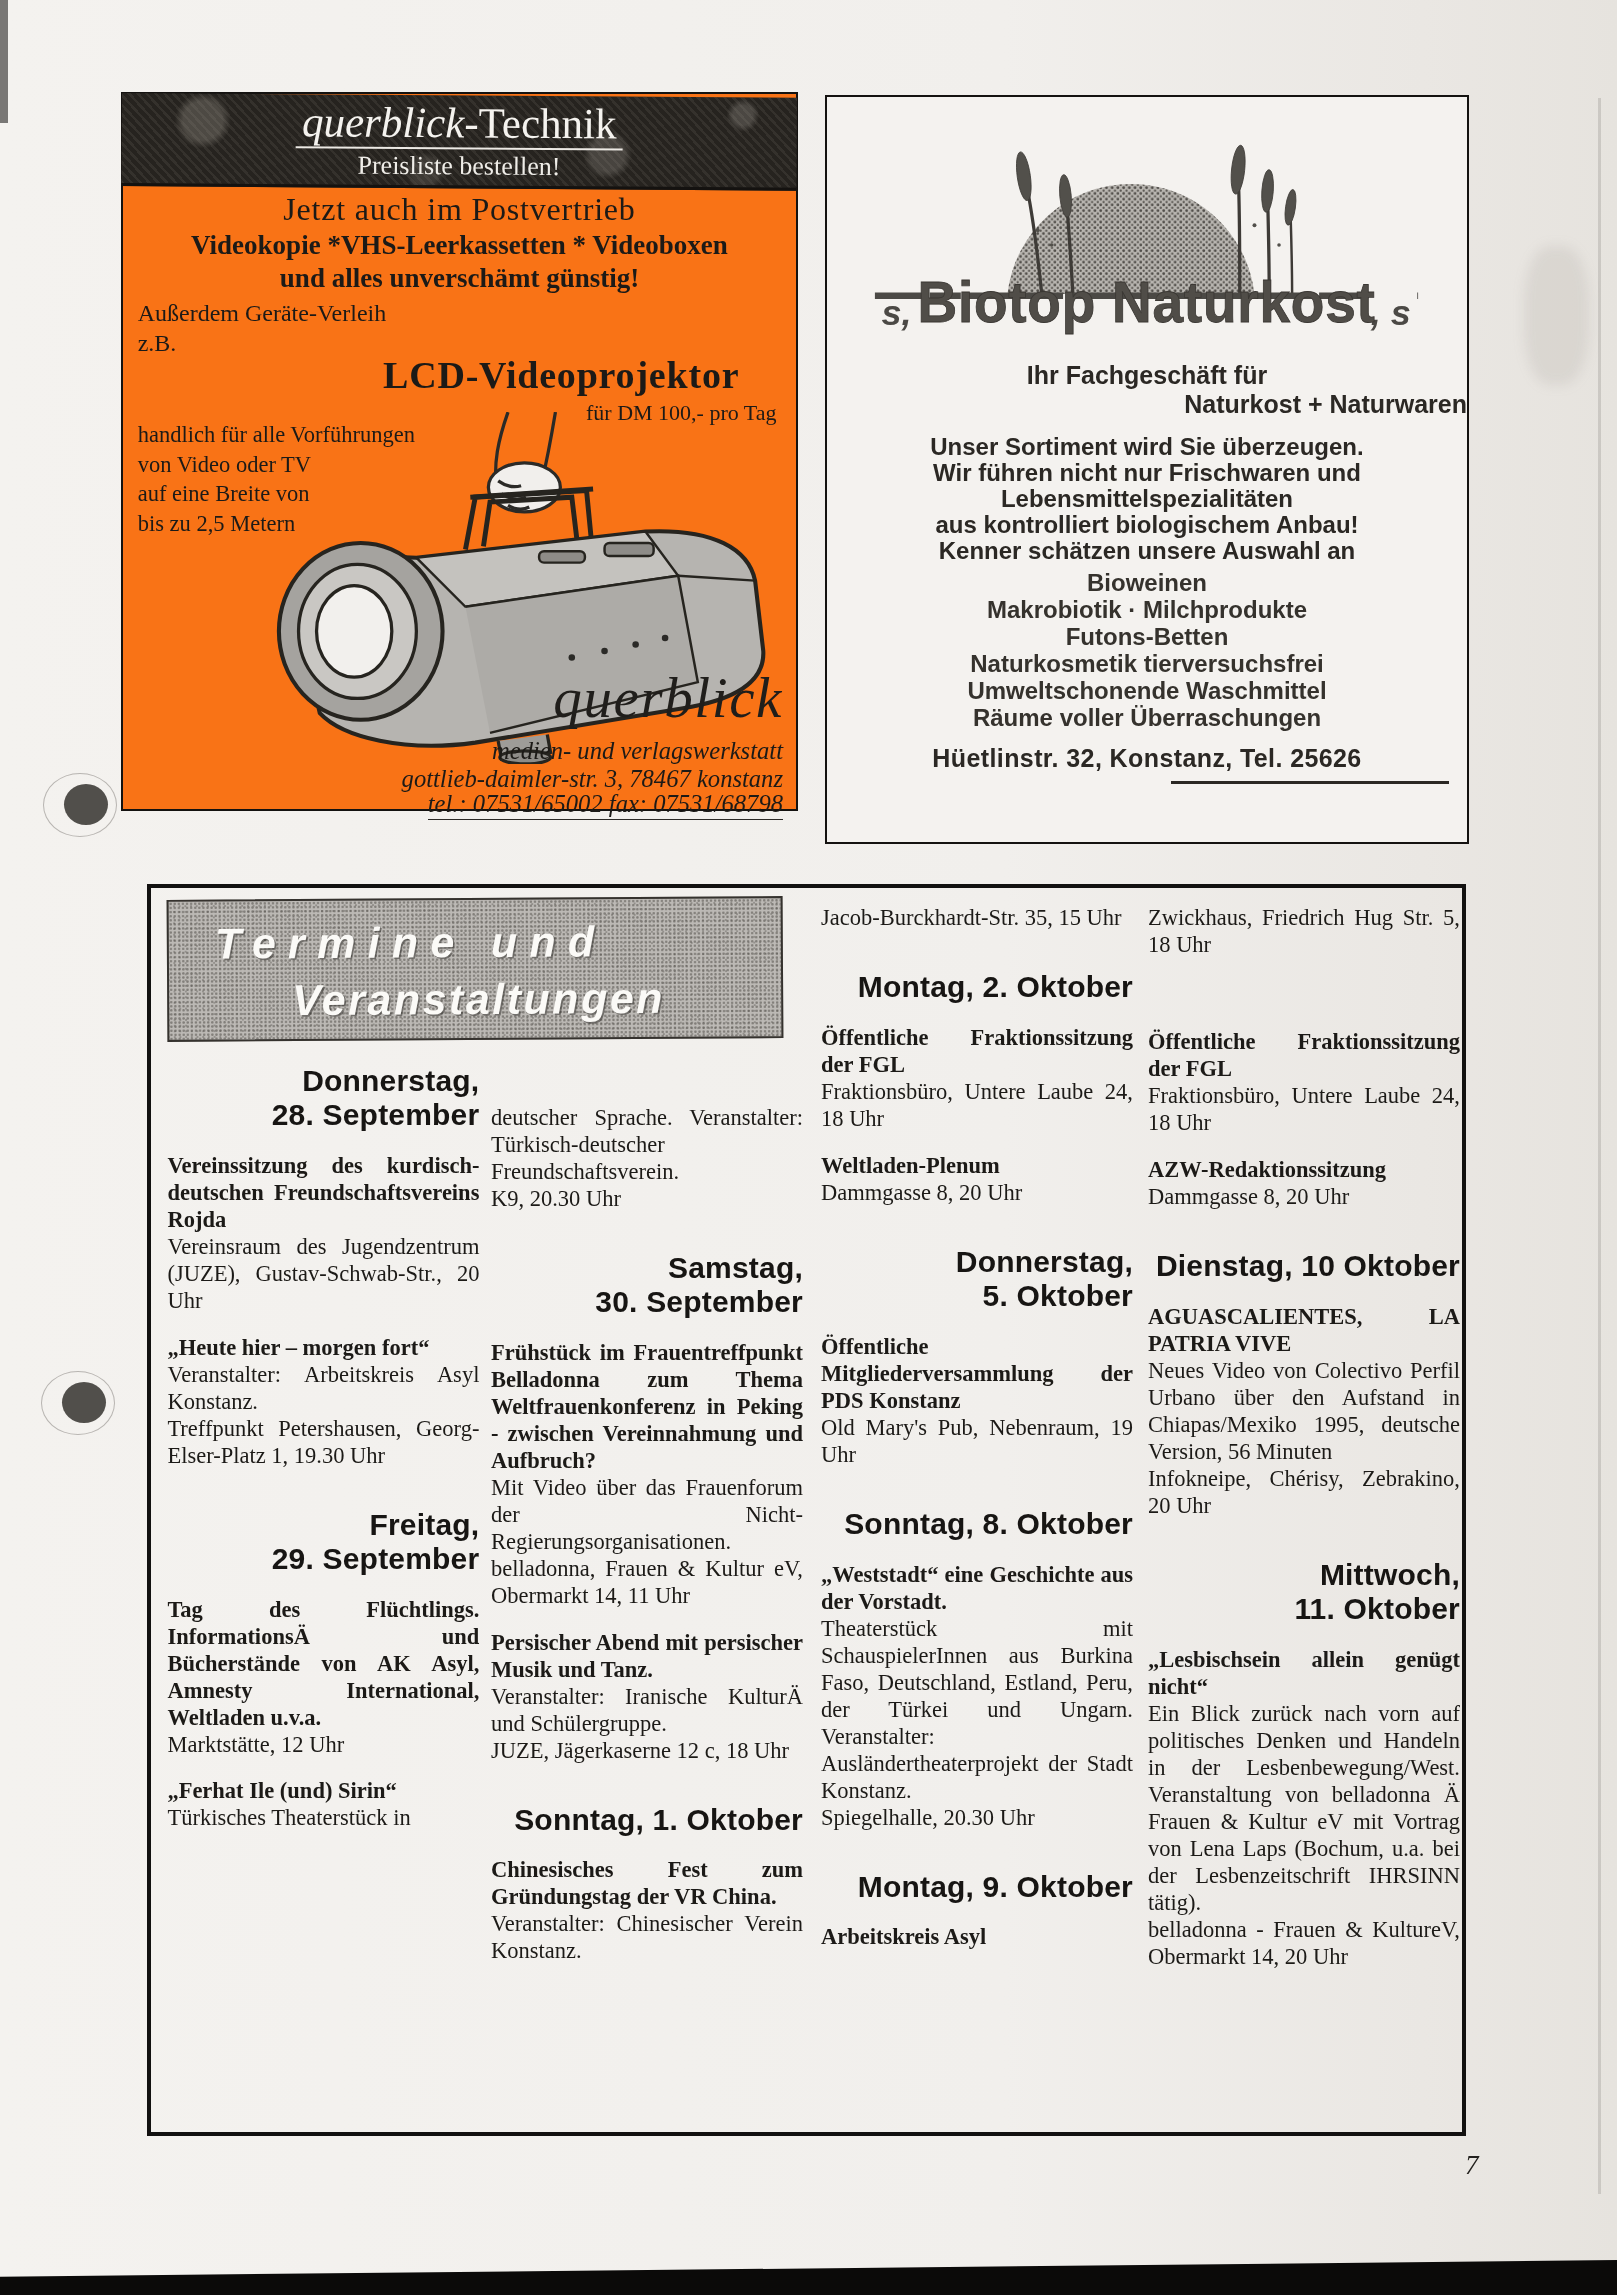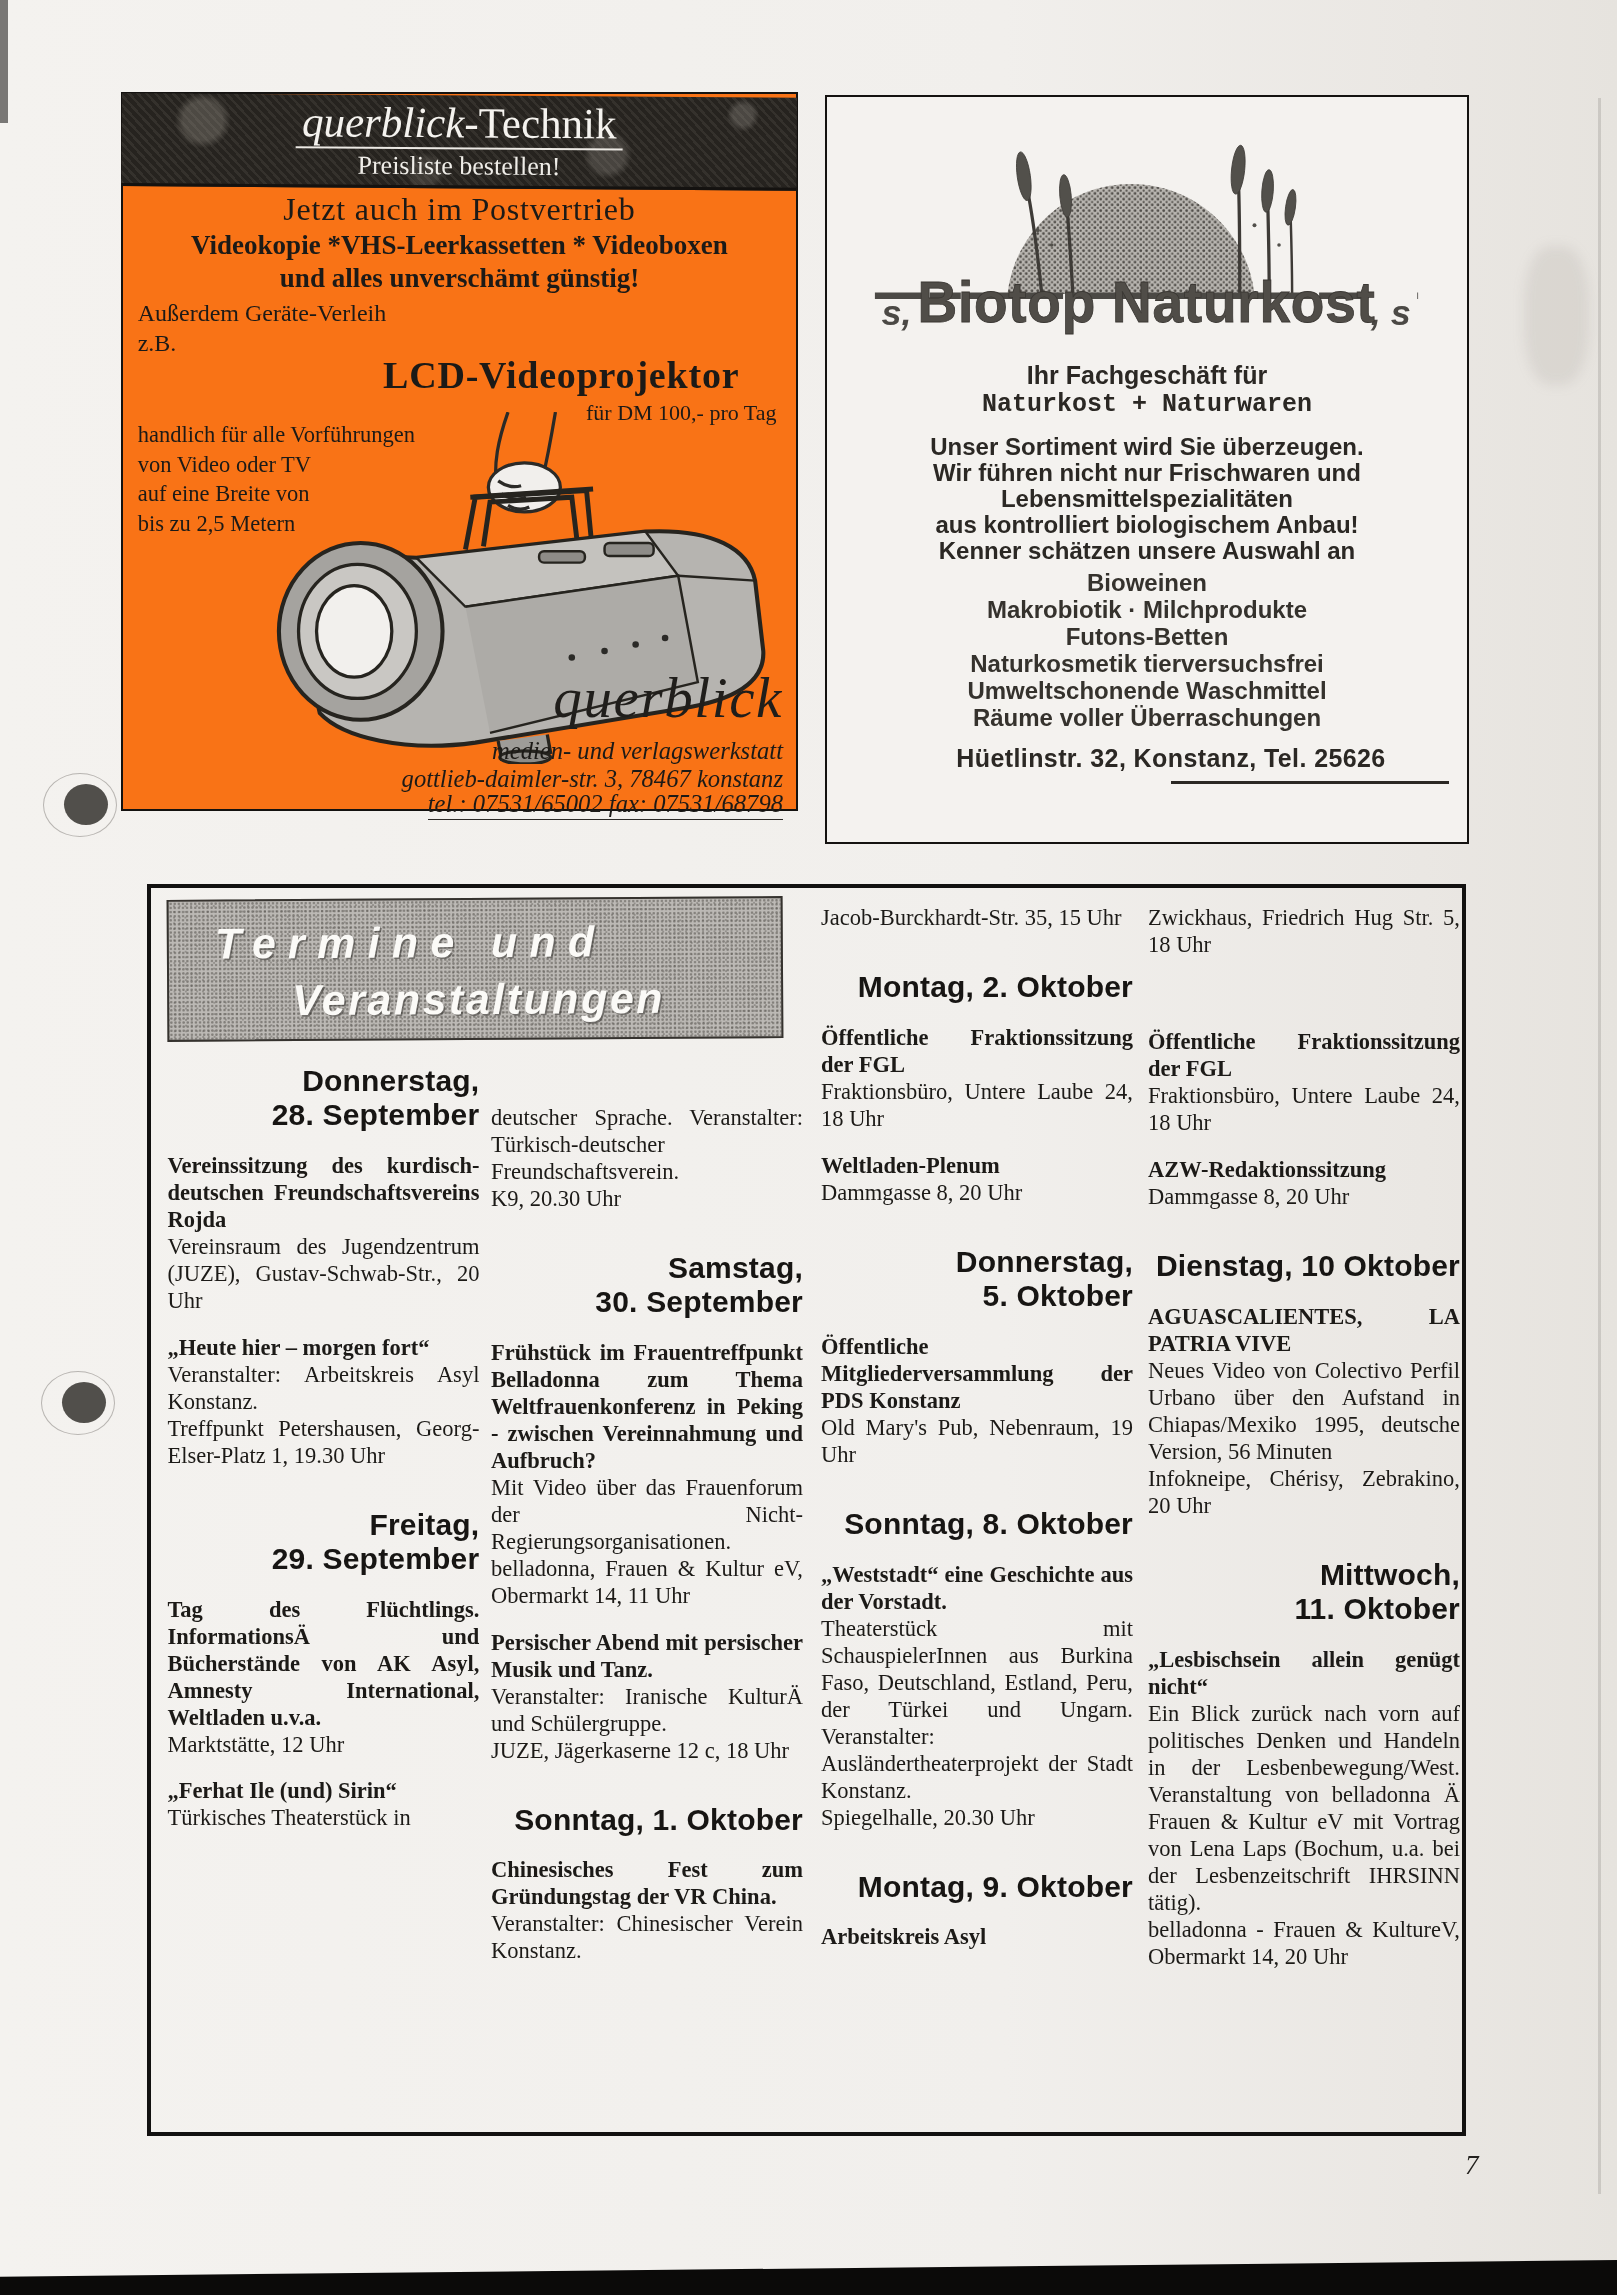--- a/index.html
+++ b/index.html
@@ -43,24 +43,24 @@
   .ql-illustration{left:97px;top:318px;width:558px;height:352px;}
   .ql-logo{right:13px;top:571px;font-size:57px;font-style:italic;letter-spacing:1.6px;color:#201e1b;}
   .ql-werkstatt{right:13px;top:643px;font-size:24.6px;font-style:italic;}
   .ql-address{right:13px;top:671px;font-size:24.6px;font-style:italic;}
   .ql-contact{right:13px;top:696px;font-size:24.6px;font-style:italic;border-bottom:1.6px solid #2a2825;padding-bottom:0.8px;}
   
   .ad-right{left:825px;top:95px;width:640px;height:745px;border:2.5px solid #141210;background:#f4f2ef;
        font-family:"Liberation Sans",sans-serif;color:#2b2824;}
   .bt-logo{left:43px;top:43px;width:553px;height:223px;}
   .bt-tag1{width:100%;top:264px;text-align:center;font-size:25px;font-weight:bold;}
-  .bt-tag2{width:100%;top:293px;text-align:center;font-size:25px;font-weight:bold;font-family:Liberation Mono, monospace;}
+  .bt-tag2{width:100%;top:293px;text-align:right;font-size:25px;font-weight:bold;}
   .bt-intro{width:100%;top:337px;text-align:center;font-size:24px;font-weight:bold;line-height:26px;white-space:pre-line;}
   .bt-items{width:100%;top:472px;text-align:center;font-size:24px;font-weight:bold;line-height:27px;white-space:pre-line;color:#35322d;}
-  .bt-address{width:100%;top:647px;text-align:center;font-size:25px;font-weight:bold;letter-spacing:0.4px;padding-left:24px;}
+  .bt-address{width:100%;top:647px;text-align:center;font-size:25px;font-weight:bold;letter-spacing:0.4px;}
   .bt-underline{left:344px;top:684px;width:278px;height:2.5px;background:#2b2824;}
   
   .events-box{left:147px;top:884px;width:1311px;height:1244px;border:4.1px solid #121110;}
   .events-banner{left:16.4px;top:9.8px;width:612px;height:138px;border:2.5px solid #35322e;
        background-color:#bcb9b5;transform:rotate(-.35deg);
        background-image:
          radial-gradient(circle,rgba(72,69,64,.5) 1px,transparent 1.4px),
          radial-gradient(circle,rgba(72,69,64,.35) 1px,transparent 1.4px);
        background-size:4.1px 4.1px,5.7px 5.7px;background-position:0 0,2.5px 1.6px;
        font-family:"Liberation Sans",sans-serif;font-weight:bold;font-style:italic;color:#fbfaf7;}

